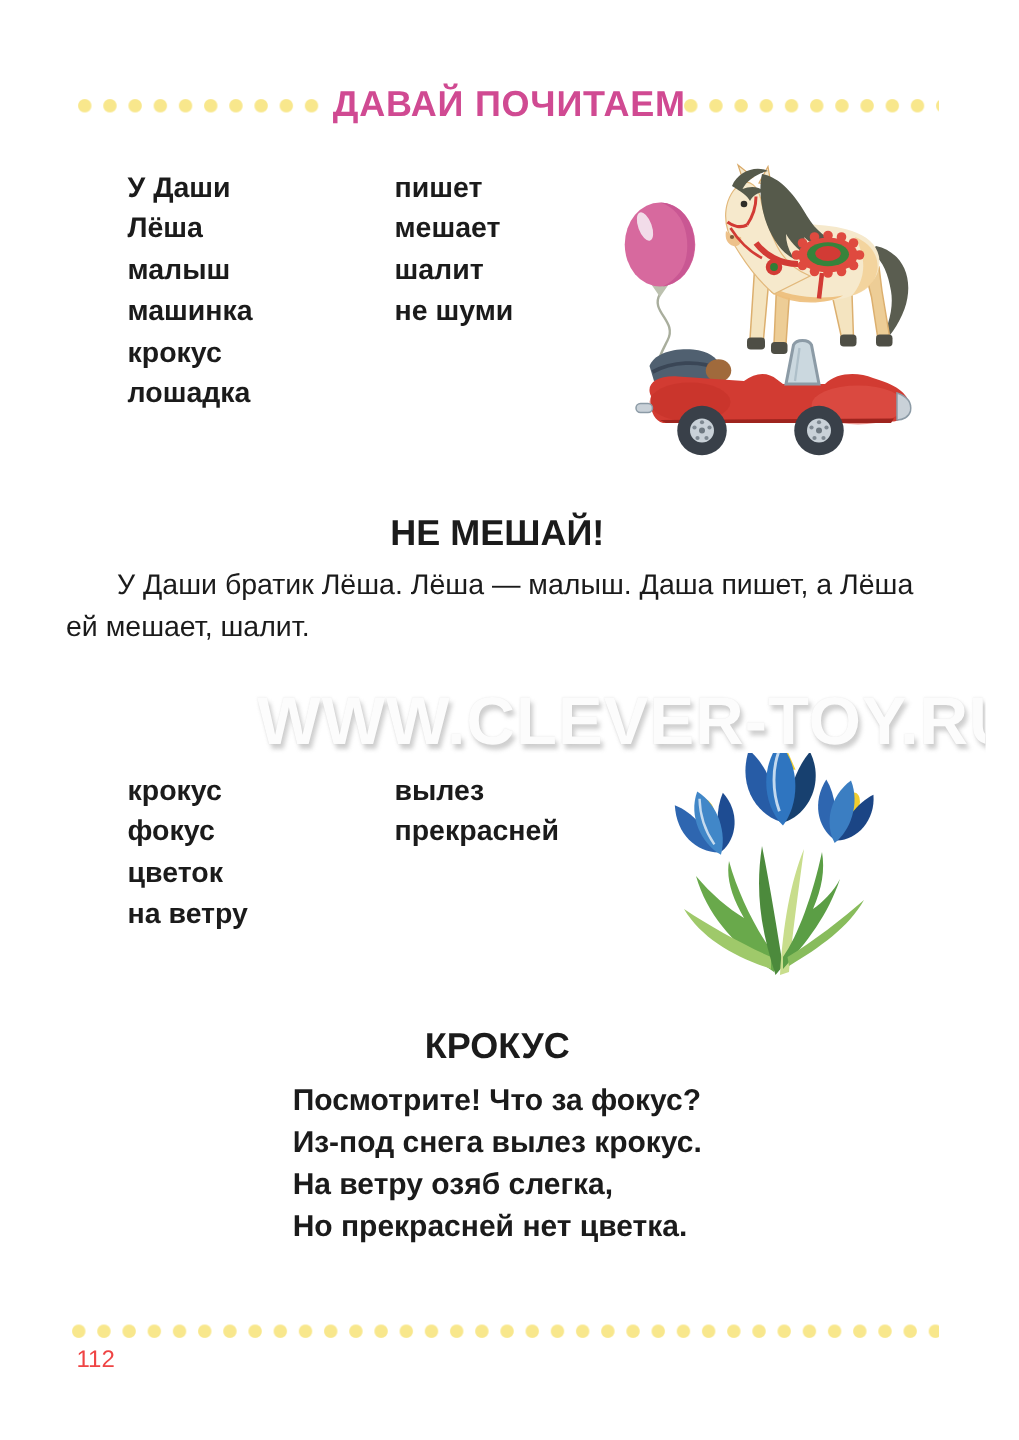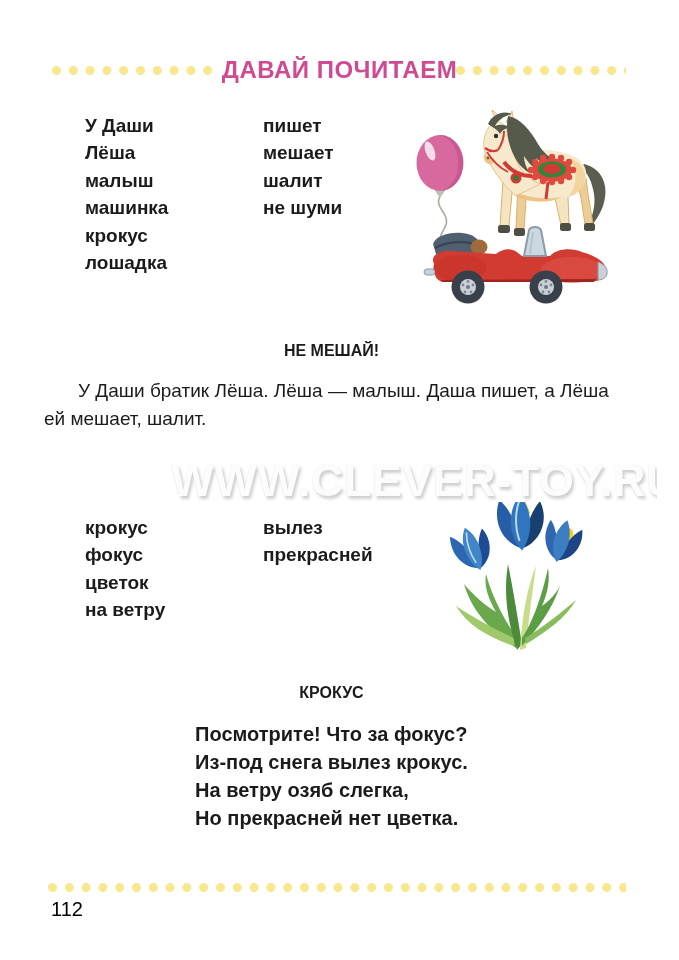--- a/index.html
+++ b/index.html
@@ -20,38 +20,38 @@
     font-size:24px;font-weight:bold;color:#D04A92;letter-spacing:0.5px;
   }
   .wl{position:absolute;font-size:19px;font-weight:bold;line-height:27.4px;}
   .wl span{display:block;}
   .wl1-c1{left:85px;top:112px;}
   .wl1-c2{left:263px;top:112px;}
   .wl2-c1{left:85px;top:514px;}
   .wl2-c2{left:263px;top:514px;}
   .section-heading{
     position:absolute;left:44px;width:575px;margin:0;text-align:center;
-    font-size:16px;font-weight:bold;color:#1b1b1b;
+    font-size:24px;font-weight:bold;color:#1b1b1b;
   }
   .h-story{top:342px;}
   .h-poem{top:684px;}
   .story{
     position:absolute;top:377px;left:44px;width:575px;
     font-size:19px;font-weight:normal;line-height:28px;
   }
   .story p{margin:0;text-indent:34px;}
   .watermark{
     position:absolute;top:455px;left:0;width:679px;text-align:right;
     font-size:45px;font-weight:bold;color:#FCFCFC;letter-spacing:0.5px;white-space:nowrap;
     text-shadow:2px 3px 3px rgba(150,150,150,0.45),0 0 1px rgba(200,200,200,0.5);
   }
   .poem-wrap{position:absolute;top:720px;left:44px;width:575px;text-align:center;}
   .poem{display:inline-block;text-align:left;font-size:20px;font-weight:bold;line-height:28px;}
   .poem span{display:block;}
-  .page-number{position:absolute;top:898px;left:51px;font-size:20px;color:#000000;}
+  .page-number{position:absolute;top:898px;left:51px;font-size:16px;color:#ef4444;}
   .illu{position:absolute;}
 </style>
 </head>
 <body>
 
 <div class="page">
 
   <div class="dots dots-top-left"></div>
   <h1 class="page-title">ДАВАЙ ПОЧИТАЕМ</h1>
   <div class="dots dots-top-right"></div>

